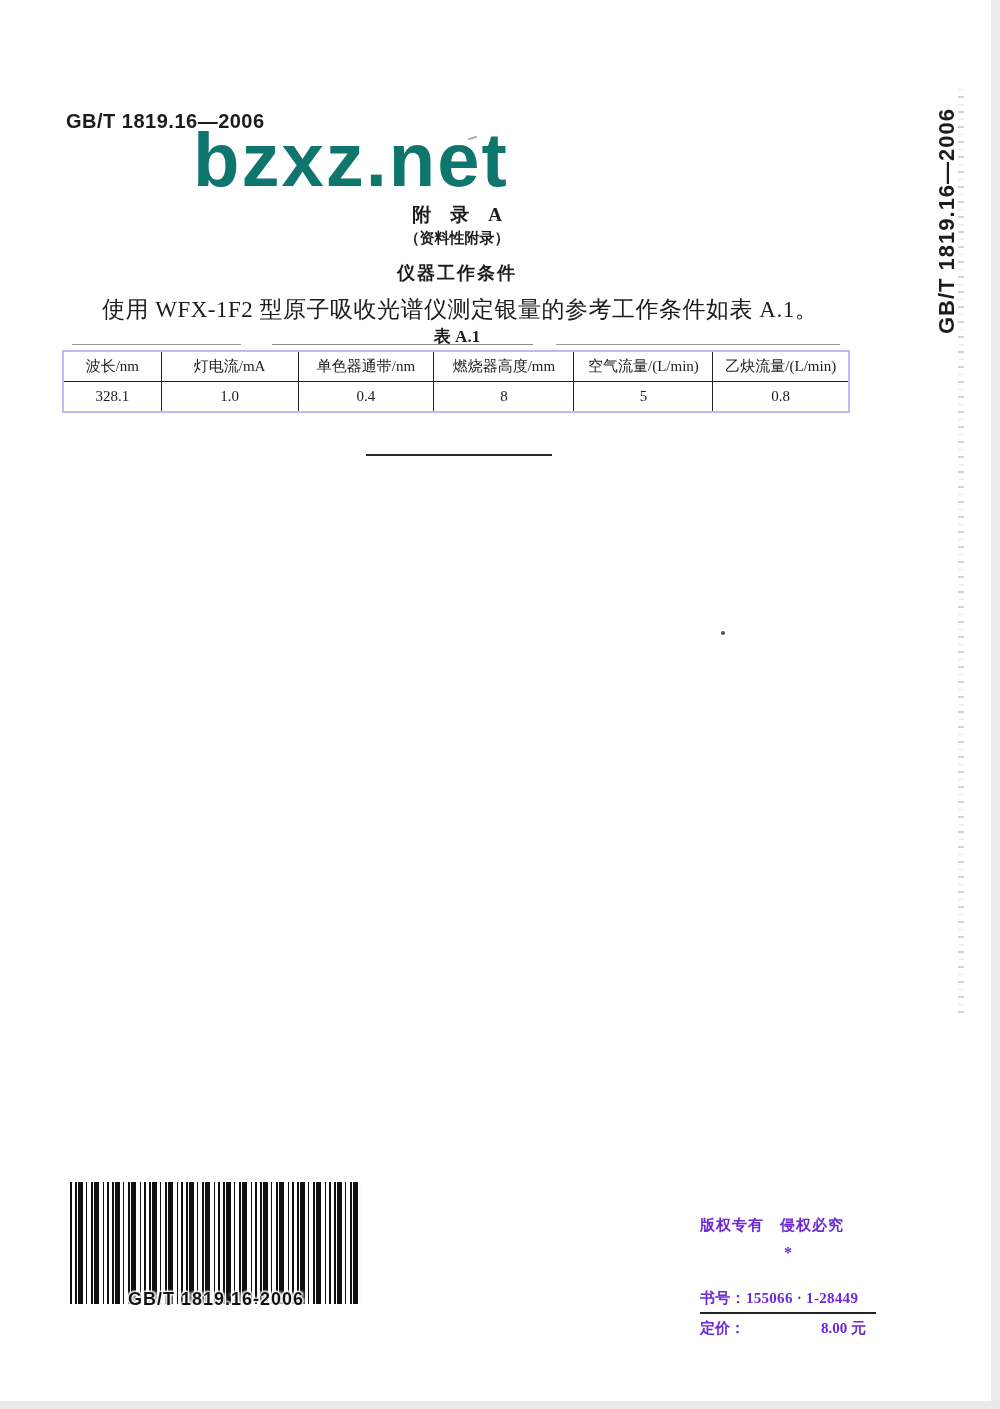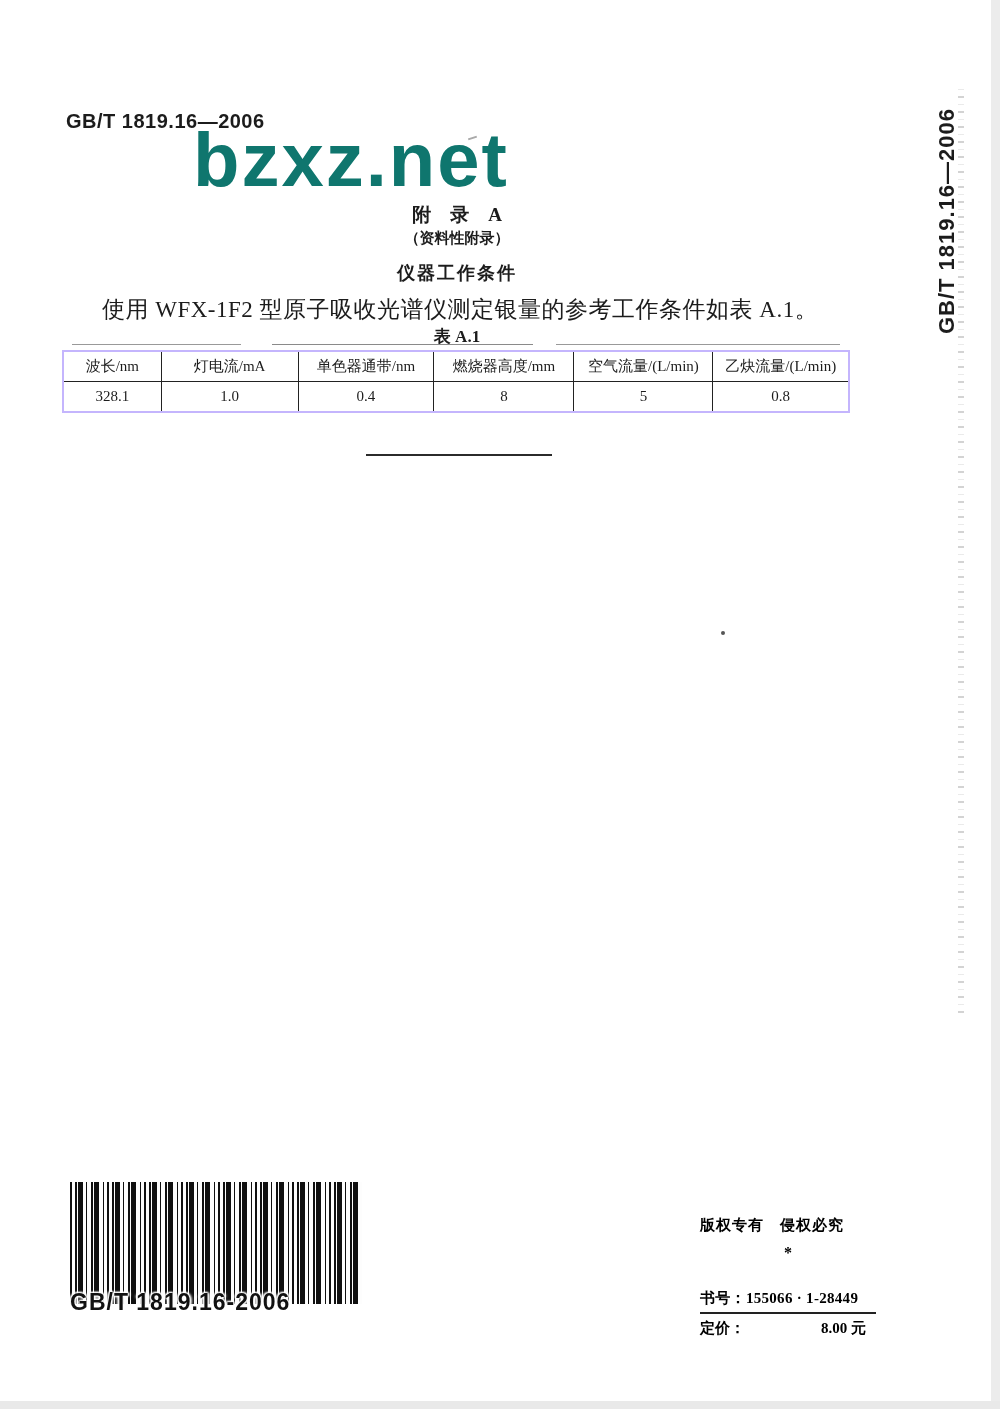--- a/index.html
+++ b/index.html
@@ -89,30 +89,30 @@
 
   .barcode {
     position:absolute; left:70px; top:1182px; width:292px; height:122px;
     background:repeating-linear-gradient(90deg,
       #101010 0 2px, #fdfdfd 2px 5px, #101010 5px 7px, #fdfdfd 7px 8px,
       #101010 8px 13px, #fdfdfd 13px 16px, #101010 16px 17px, #fdfdfd 17px 21px,
       #101010 21px 23px, #fdfdfd 23px 24px, #101010 24px 29px, #fdfdfd 29px 33px,
       #101010 33px 34px, #fdfdfd 34px 37px);
   }
   .barcode-label {
-    position:absolute; left:70px; top:1289px; width:292px; text-align:left;
-    font-family:"Liberation Sans", sans-serif; font-size:23px; font-weight:bold;
+    position:absolute; left:70px; top:1289px; width:292px; text-align:center;
+    font-family:"Liberation Sans", sans-serif; font-size:18px; font-weight:bold;
     letter-spacing:1px; color:#111;
     text-shadow:-1px 0 2px #fff, 1px 0 2px #fff, 0 1px 2px #fff, 0 -1px 2px #fff,
                 -2px 0 3px #fff, 2px 0 3px #fff;
   }
 
   .colophon {
     position:absolute; left:700px; top:1216px; width:176px;
-    font-size:15px; font-weight:bold; color:#000000;
+    font-size:15px; font-weight:bold; color:#6d28d9;
   }
   .colophon .copyright { letter-spacing:1px; }
   .colophon .star  { text-align:center; margin-top:9px; font-size:16px; }
   .colophon .book  { margin-top:27px; font-weight:bold; letter-spacing:0.3px; }
   .colophon .rule  { height:2px; background:#222; margin:4px 0 5px; }
   .colophon .price { display:flex; justify-content:space-between; padding-right:10px; }
 </style>
 </head>
 <body>
 

